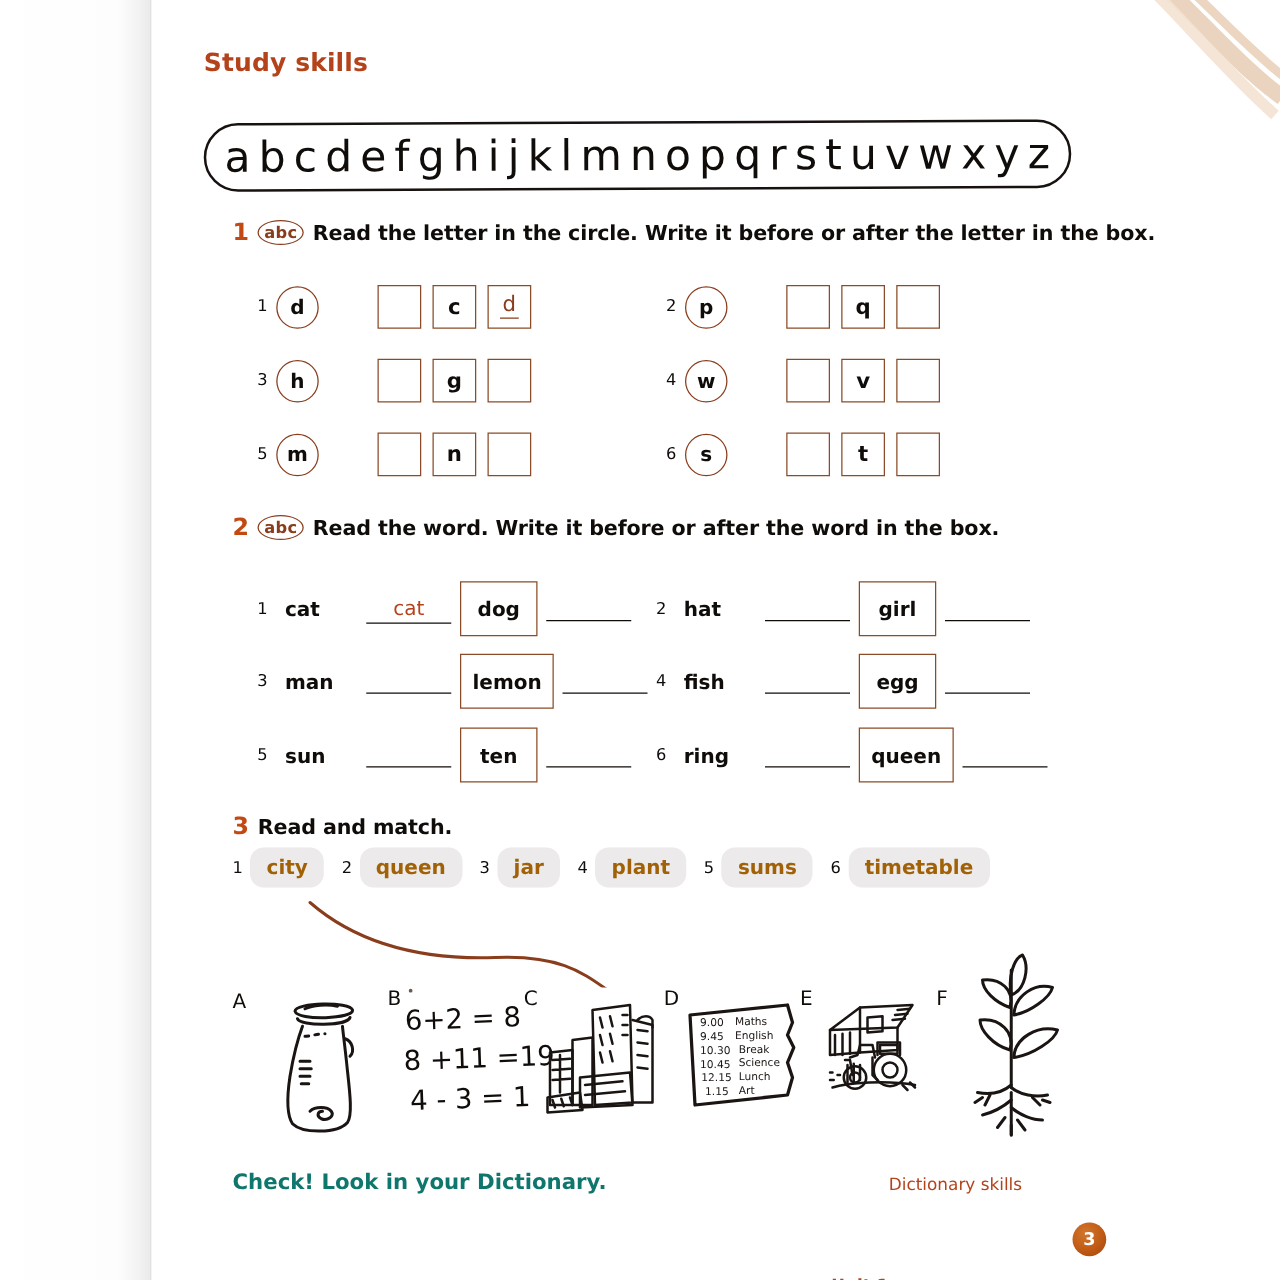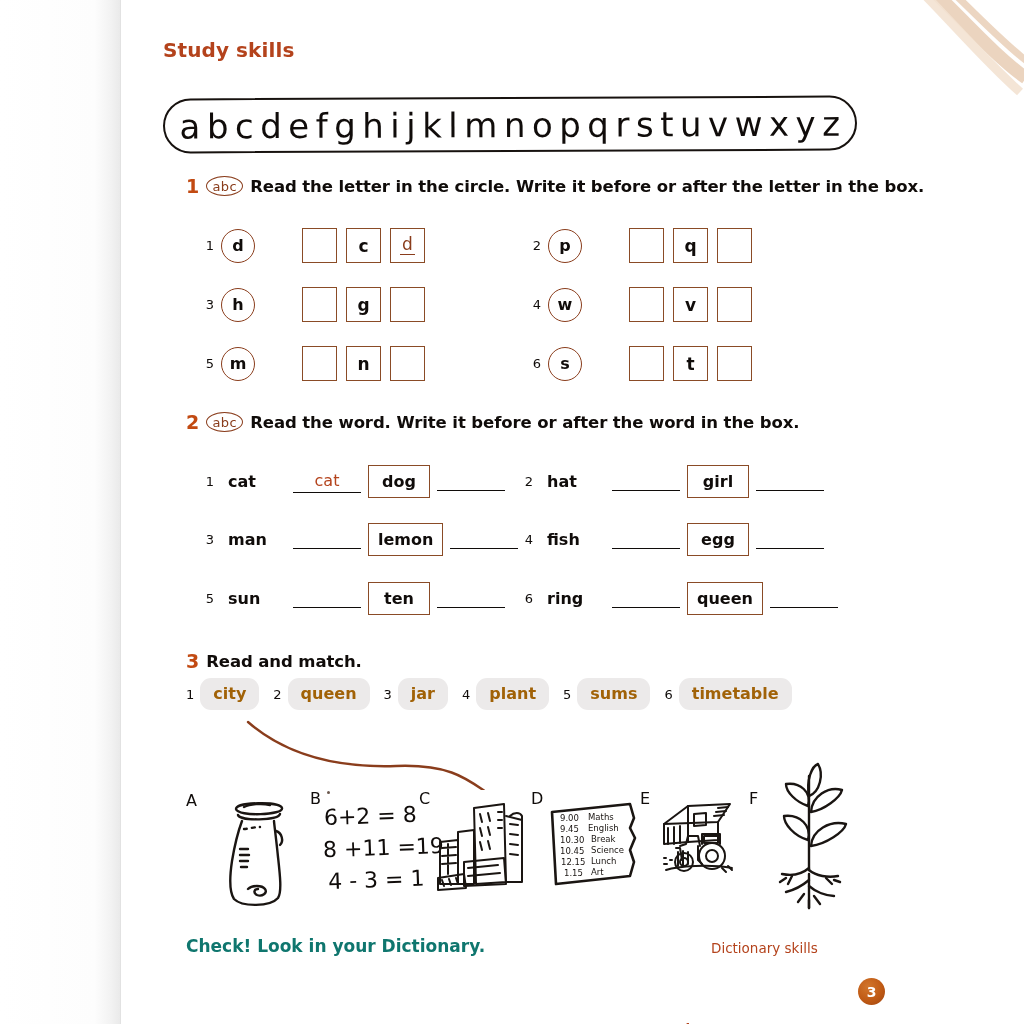--- a/index.html
+++ b/index.html
@@ -53,21 +53,21 @@
   
   .ex-head { position: absolute; display: flex; align-items: center; gap: 7px; }
   .ex-num {
     font-size: 19px; font-weight: bold; color: #c24a12;
   }
   .abc-oval {
     display: inline-flex; align-items: center; justify-content: center;
     width: 37px; height: 20px;
     border: 1.6px solid #8a3d1c; border-radius: 50%;
     font-size: 13px; color: #8a3d1c; letter-spacing: .3px;
-    font-weight: 400; line-height: 1; text-align: right;
+    font-weight: 700; line-height: 1; text-align: right;
   }
   .ex-text {
     font-size: 16.5px; font-weight: bold; color: #100c0a; letter-spacing: -0.1px;
   }
 
   
   .e1-item { position: absolute; display: flex; align-items: center; }
   .e1-idx { font-size: 13px; color: #100c0a; width: 16px; text-align: right; }
   .circle-letter {
     width: 34px; height: 34px; margin-left: 7px;
@@ -98,21 +98,21 @@
     width: 68px; height: 1px; background: #100c0a; margin: 0 7px;
     position: relative; top: 9px;
   }
   .blank.filled { background: transparent; }
   .blank .hand {
     position: absolute; left: 0; top: -19px; width: 68px; text-align: center;
     font-size: 16px; color: #b4431c;
     border-bottom: 1.4px solid #100c0a; padding-bottom: 2px;
   }
   .wbox {
-    min-width: 62px; height: 33px; padding: 0 9px;
+    min-width: 62px; height: 44px; padding: 0 9px;
     border: 1.9px solid #8a4b26;
     display: flex; align-items: center; justify-content: center;
     font-size: 16px; font-weight: bold; color: #100c0a;
   }
 
   
   .e3-row { position: absolute; left: 186px; top: 678px; display: flex; align-items: center; }
   .e3-idx { font-size: 13px; color: #100c0a; margin-right: 6px; }
   .pill {
     background: #eceaea; border-radius: 11px;

